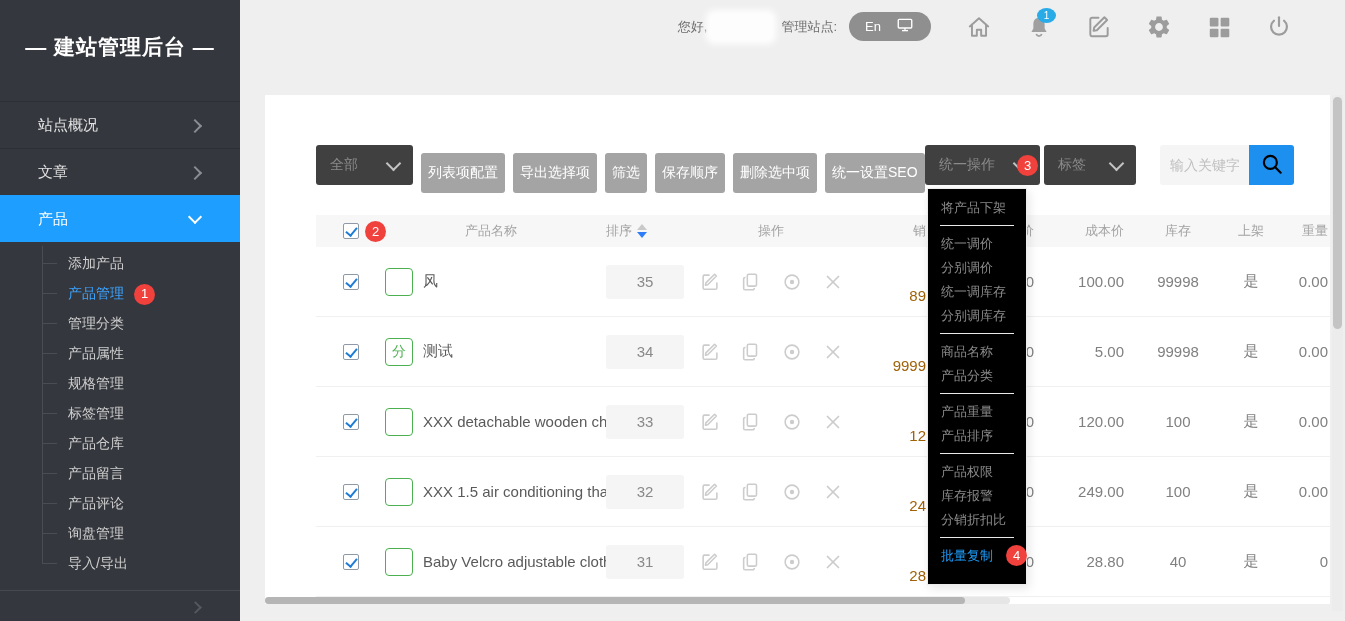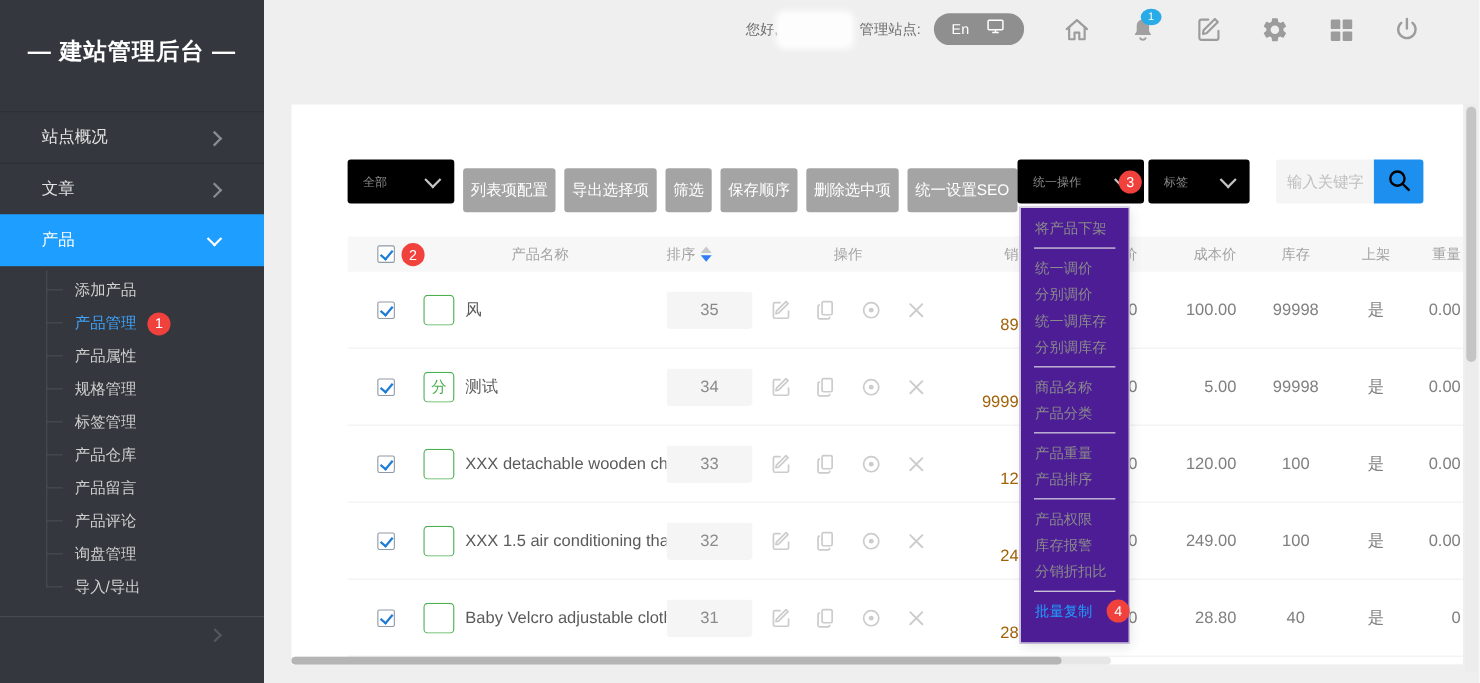--- a/index.html
+++ b/index.html
@@ -43,22 +43,22 @@
   .tico{position:relative;width:27px;height:27px;color:#9c9c9c;cursor:pointer;display:flex;align-items:center;justify-content:center;}
   .tico svg{width:26px;height:26px;}
   .notif-badge{position:absolute;top:-5px;right:-4px;min-width:15px;height:15px;border-radius:50%;
     background:#29abe8;color:#fff;font-size:10px;line-height:15px;text-align:center;padding:0 2px;}
 
   
   .panel{position:absolute;left:265px;top:95px;width:1065px;height:509px;background:#fff;z-index:1;}
 
   
   .toolbar{position:absolute;left:51px;top:50px;height:40px;display:flex;align-items:center;gap:8px;}
-  .select-box{display:flex;align-items:center;justify-content:space-between;background:#000000;border-radius:3px;
-    height:40px;width:97px;padding:0 14px;box-sizing:border-box;color:#8a8a8a;font-size:11px;cursor:pointer;}
+  .select-box{display:flex;align-items:center;justify-content:space-between;background:#404040;border-radius:3px;
+    height:40px;width:97px;padding:0 14px;box-sizing:border-box;color:#8a8a8a;font-size:14px;cursor:pointer;}
   .select-box .chev{width:9px;height:9px;border-right:2px solid #c3c3c3;border-bottom:2px solid #c3c3c3;
     transform:rotate(45deg);margin-top:-4px;}
   .gbtn{background:#a4a4a4;color:#fff;border:none;border-radius:3px;height:40px;padding:0 7px;
     font-size:14px;font-family:inherit;cursor:pointer;white-space:nowrap;margin-top:16px;}
   .abs{position:absolute;}
   .unified-op{left:660px;top:50px;width:115px;}
   .tag-select{left:779px;top:50px;width:92px;}
   .search-input{left:895px;top:50px;width:89px;height:40px;background:#f5f5f5;border:none;border-radius:3px 0 0 3px;
     padding:0 10px;box-sizing:border-box;font-size:14px;color:#555;font-family:inherit;}
   .search-input::placeholder{color:#bfbfbf;}
@@ -102,21 +102,21 @@
     background:#f5f5f5;border-radius:3px;color:#8a8a8a;font-size:15px;}
 
   .opico{width:22px;height:22px;color:#ccc;cursor:pointer;}
   .opico svg{width:22px;height:22px;display:block;}
 
   .cat-tag{display:inline-flex;align-items:center;justify-content:center;width:26px;height:26px;
     border:1px solid #4caf50;border-radius:4px;color:#4caf50;font-size:14px;flex:none;}
   .pname{color:#5a5a5a;overflow:hidden;}
 
   
-  .ops-menu{position:absolute;left:927px;top:188px;width:100px;background:#4c1d95;border:1px solid #ececec;
+  .ops-menu{position:absolute;left:927px;top:188px;width:100px;background:#000000;border:1px solid #ececec;
     box-shadow:2px 3px 10px rgba(0,0,0,.10);z-index:30;padding:7px 0 16px 0;box-sizing:border-box;}
   .menu-item{position:relative;height:24px;line-height:24px;padding-left:13px;font-size:13px;color:#8a8a8a;
     cursor:pointer;white-space:nowrap;}
   .menu-item.accent{color:#1e9fff;}
   .menu-item .num-badge{position:absolute;right:-1px;top:1px;}
   .menu-divider{border-top:1px solid #e9e9e9;margin:5px 12px 6px 12px;}
 
   
   .v-scrollbar{position:absolute;left:1332px;top:95px;width:11px;height:516px;background:#ececec;}
   .v-thumb{position:absolute;left:1px;top:2px;width:9px;height:232px;background:#c4c4c4;border-radius:5px;}
@@ -141,20 +141,21 @@
         <span>文章</span>
         <span class="chev"></span>
       </div>
       <div class="nav-item active">
         <span>产品</span>
         <span class="chev"></span>
       </div>
       <ul class="submenu" id="submenu">
           <li><span>添加产品</span></li>
           <li class="active"><span>产品管理</span><span class="num-badge" style="margin-left: 10px; vertical-align: middle;">1</span></li>
+          <li><span>管理分类</span></li>
           <li><span>产品属性</span></li>
           <li><span>规格管理</span></li>
           <li><span>标签管理</span></li>
           <li><span>产品仓库</span></li>
           <li><span>产品留言</span></li>
           <li><span>产品评论</span></li>
           <li><span>询盘管理</span></li>
           <li><span>导入/导出</span></li>
         </ul>
       <div class="sidebar-divider">

